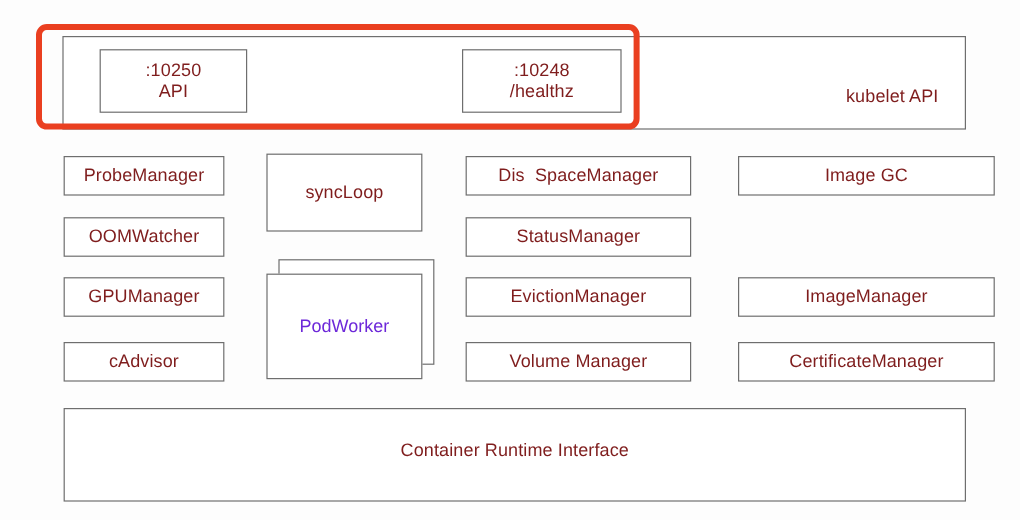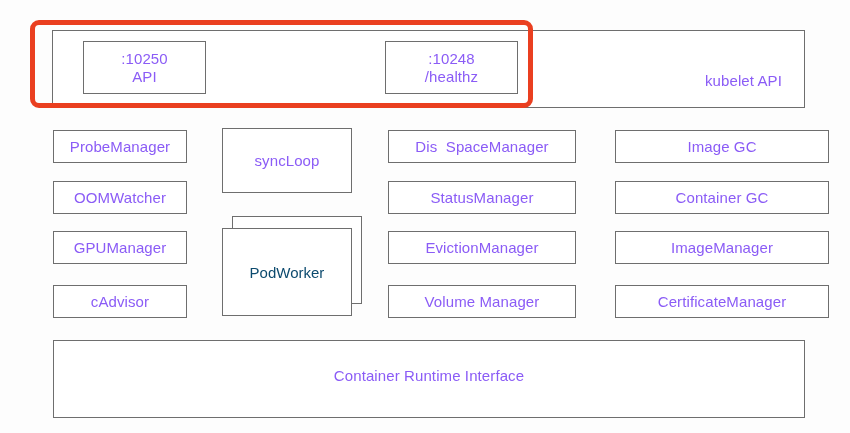--- a/index.html
+++ b/index.html
@@ -24,21 +24,21 @@
   
   .box {
     position: absolute;
     box-sizing: border-box;
     background: #ffffff;
     border: 1.5px solid #6e6e6e;
     display: flex;
     align-items: center;
     justify-content: center;
     text-align: center;
-    color: #8b5cf6;
+    color: #7f1d1d;
     font-size: 15px;
     line-height: 1.18;
     letter-spacing: 0.1px;
     white-space: pre;
   }
 
   
   #kubelet-api-container {
     left: 52px;
     top: 30px;
@@ -128,21 +128,21 @@
     top: 12px;
     width: 130px;
     height: 88px;
     box-sizing: border-box;
     background: #ffffff;
     border: 1.5px solid #6e6e6e;
     display: flex;
     align-items: center;
     justify-content: center;
     font-size: 15px;
-    color: #0c4a6e;
+    color: #6d28d9;
   }
 
   
   #cri-box {
     left: 53px;
     top: 340px;
     width: 752px;
     height: 78px;
     font-size: 15px;
     align-items: center;
@@ -205,23 +205,20 @@
   <div class="box col3 row2">
     <span>EvictionManager</span>
   </div>
   <div class="box col3 row3">
     <span>Volume Manager</span>
   </div>
 
   <div class="box col4 row0">
     <span>Image GC</span>
   </div>
-  <div class="box col4 row1">
-    <span>Container GC</span>
-  </div>
   <div class="box col4 row2">
     <span>ImageManager</span>
   </div>
   <div class="box" id="cri-box">
     <span class="cri-label">Container Runtime Interface</span>
   </div>
 
   <div class="box col4 row3">
     <span>CertificateManager</span>
   </div>

